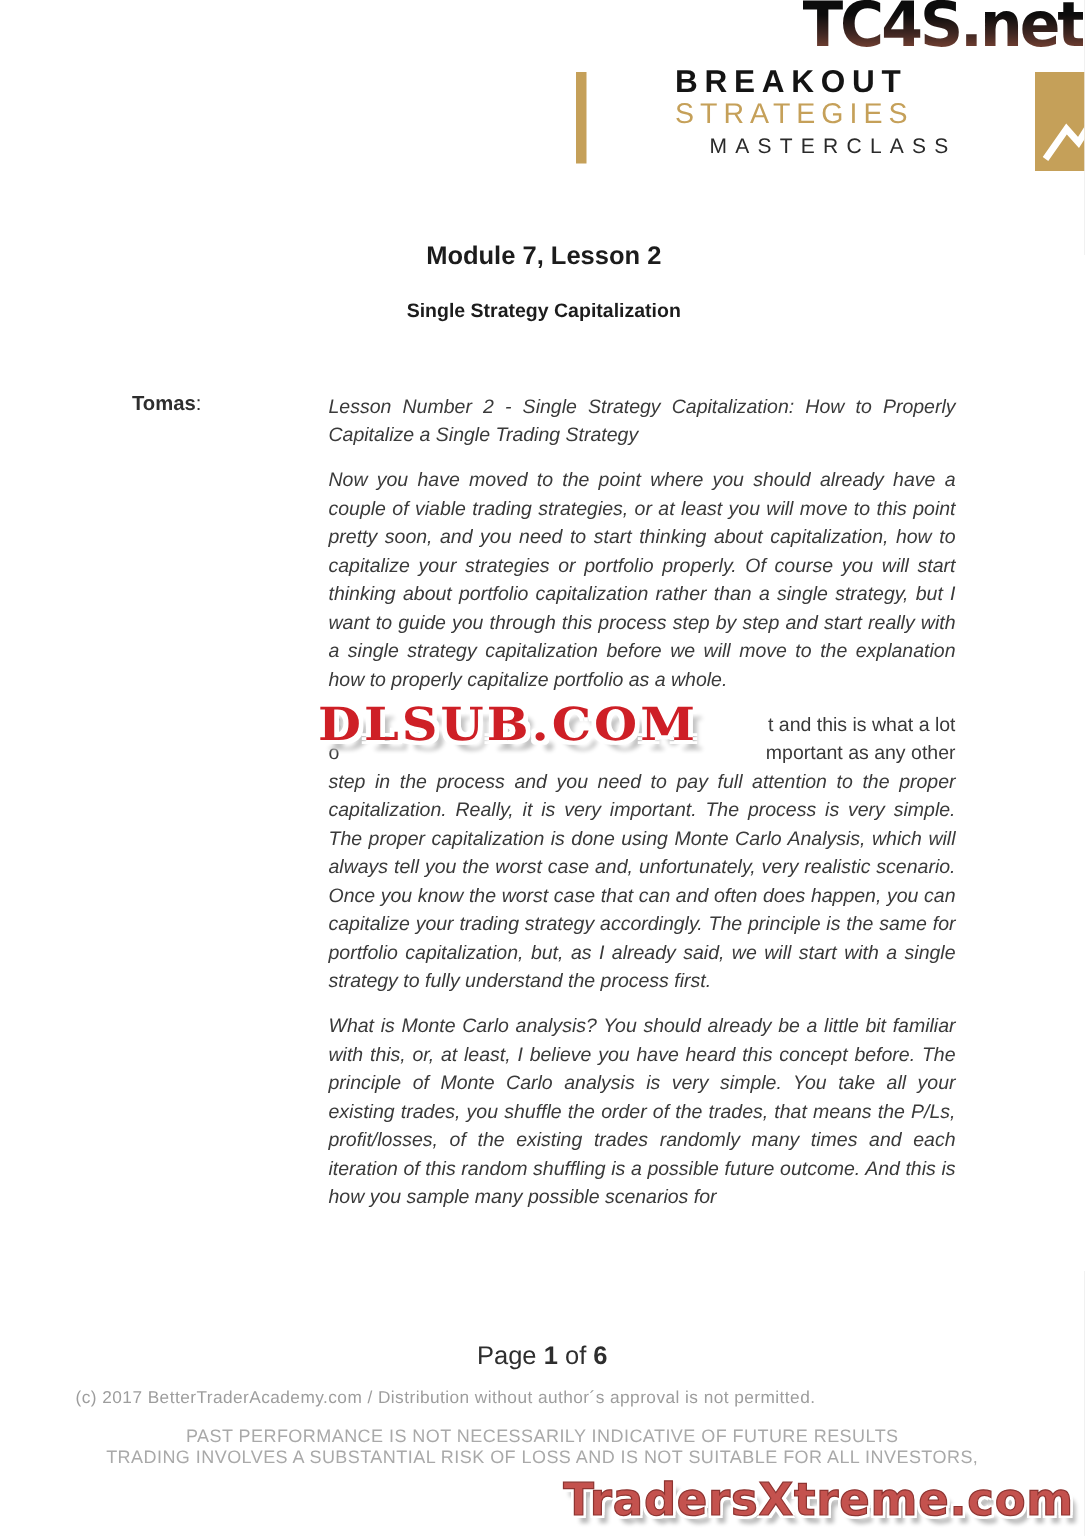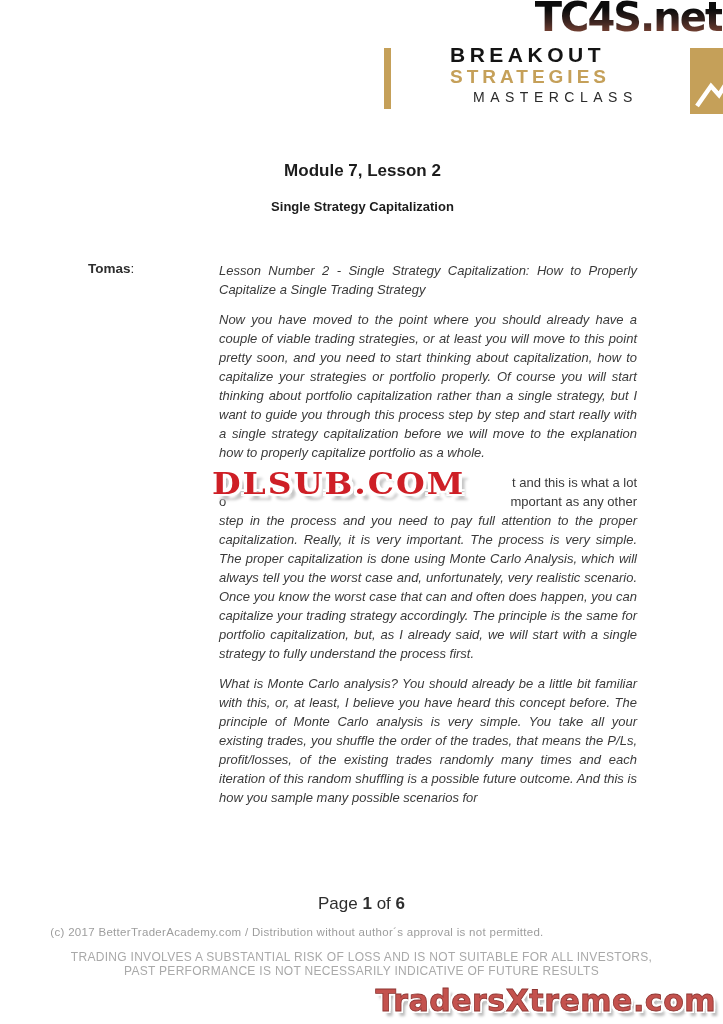--- a/index.html
+++ b/index.html
@@ -17,21 +17,21 @@
     background:linear-gradient(#0c0c0c 35%, #402722 62%, #95513d 95%);
     -webkit-background-clip:text; background-clip:text; color:transparent;
     transform:scaleY(1.04); transform-origin:top;
   }
 
   
   .logo { position:absolute; left:384px; top:44px; display:flex;gap:48px; }
   .logo-bar { width:7px; height:61px; background:#c5a059; margin-top:4px; }
   .logo-text { margin-left:11px; white-space:nowrap; }
   .logo-l1 { font-size:21px; font-weight:bold; letter-spacing:4.5px; color:#141414; line-height:22px; }
-  .logo-l2 { font-size:19px; font-weight:bold; letter-spacing:4px; color:#c5a059; line-height:21px; }
+  .logo-l2 { font-size:19px; font-weight:normal; letter-spacing:4px; color:#c5a059; line-height:21px; }
   .logo-l3 { font-size:14px; font-weight:normal; letter-spacing:5.5px; color:#2a2a2a; line-height:20px;margin-left:23px; }
   .logo-square { width:69px; height:66px; background:#c5a059; margin-left:4px; margin-top:4px; flex:none; }
 
   
   .title { position:absolute; left:88px; top:161px; width:549px; text-align:center; color:#1c1c1c; }
   .title-l1 { font-size:17px; font-weight:bold; }
   .title-l2 { font-size:13px; font-weight:bold; margin-top:18px; }
 
   
   .transcript { position:absolute; left:88px; top:261px; width:549px; display:flex; }
@@ -123,19 +123,19 @@
       </div>
       <p>What is Monte Carlo analysis? You should already be a little bit familiar with this, or, at least, I believe you have heard this concept before. The principle of Monte Carlo analysis is very simple. You take all your existing trades, you shuffle the order of the trades, that means the P/Ls, profit/losses, of the existing trades randomly many times and each iteration of this random shuffling is a possible future outcome. And this is how you sample many possible scenarios for</p>
     </div>
   </div>
 
   <div class="pagenum"><span>Page </span><b>1</b><span> of </span><b>6</b></div>
 
   <div class="copyright">(c) 2017 BetterTraderAcademy.com / Distribution without author´s approval is not permitted.</div>
 
   <div class="disclaimer">
+    <div>PAST PERFORMANCE IS NOT NECESSARILY INDICATIVE OF FUTURE RESULTS</div>
     <div>TRADING INVOLVES A SUBSTANTIAL RISK OF LOSS AND IS NOT SUITABLE FOR ALL INVESTORS,</div>
-    <div>PAST PERFORMANCE IS NOT NECESSARILY INDICATIVE OF FUTURE RESULTS</div>
   </div>
 
   <div class="wm-tx">TradersXtreme.com</div>
 
 </div>
 
 </body></html>

